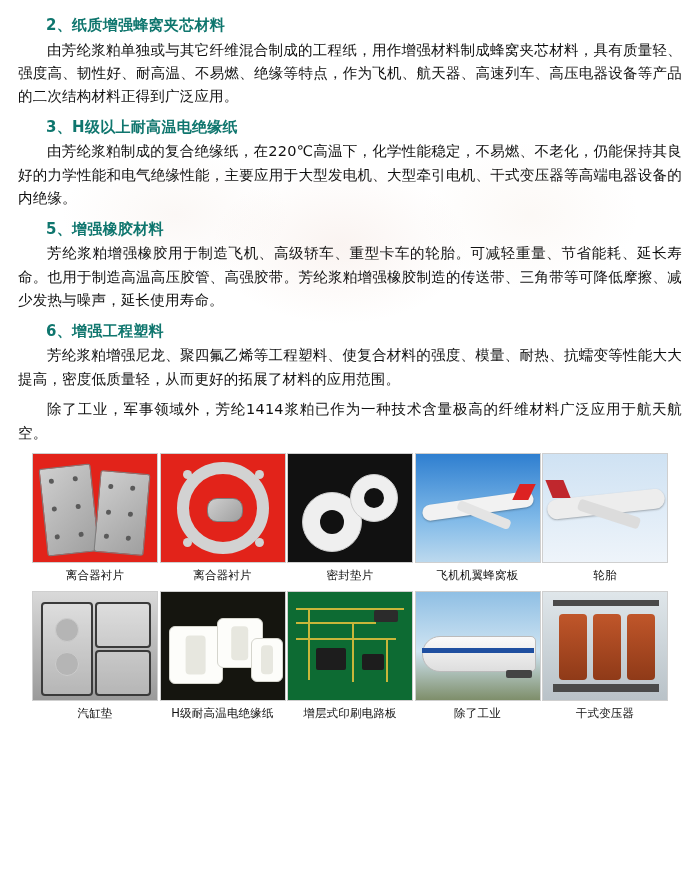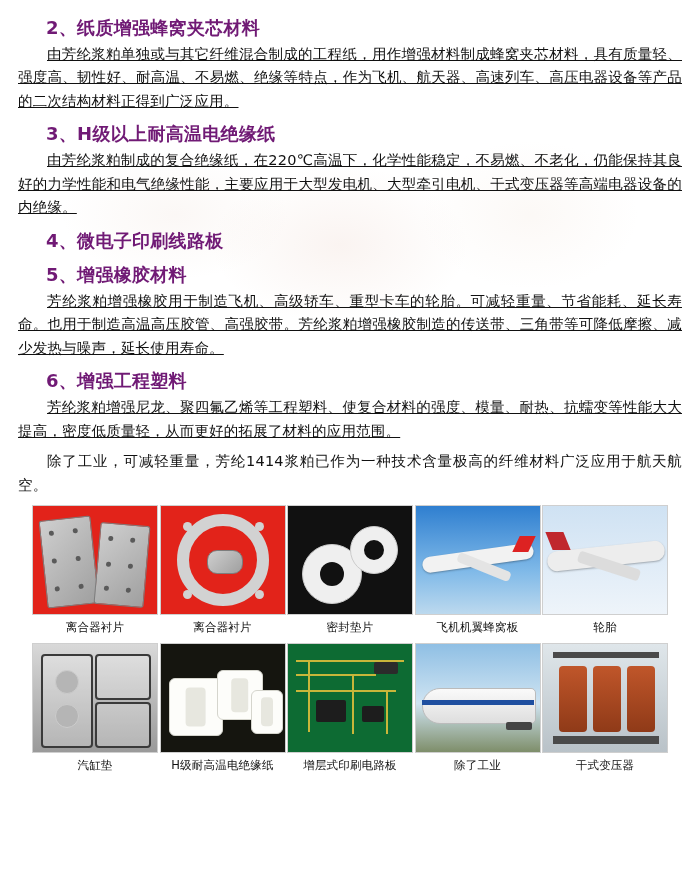--- a/index.html
+++ b/index.html
@@ -36,37 +36,36 @@
   }
 
   .page {
     position: relative;
     z-index: 2;
     padding: 14px 18px 0 18px;
     box-sizing: border-box;
   }
 
   .section-heading {
-    color: #701a75;
-    font-size: 18px;
+    color: #0f766e;
+    font-size: 15px;
     font-weight: bold;
     margin: 0 0 2px 0;
     padding-left: 28px;
     line-height: 1.5;
     letter-spacing: 0.3px;
   }
   .body-text {
     font-size: 14.5px;
     line-height: 1.62;
     text-align: justify;
     margin: 0 0 6px 0;
     text-indent: 2em;
     color: #111111;
     letter-spacing: 0.2px;
-    text-decoration: underline;
   }
   .block { margin-bottom: 7px; }
   .tail-para {
     font-size: 14.5px;
     line-height: 1.62;
     text-align: justify;
     margin: 0 0 4px 0;
     text-indent: 2em;
     color: #111111;
     letter-spacing: 0.2px;
@@ -249,35 +248,34 @@
     <div class="section-heading">2、纸质增强蜂窝夹芯材料</div>
     <p class="body-text">由芳纶浆粕单独或与其它纤维混合制成的工程纸，用作增强材料制成蜂窝夹芯材料，具有质量轻、强度高、韧性好、耐高温、不易燃、绝缘等特点，作为飞机、航天器、高速列车、高压电器设备等产品的二次结构材料正得到广泛应用。</p>
   </div>
 
   <div class="block">
     <div class="section-heading">3、H级以上耐高温电绝缘纸</div>
     <p class="body-text">由芳纶浆粕制成的复合绝缘纸，在220℃高温下，化学性能稳定，不易燃、不老化，仍能保持其良好的力学性能和电气绝缘性能，主要应用于大型发电机、大型牵引电机、干式变压器等高端电器设备的内绝缘。</p>
   </div>
 
   <div class="block">
-    <div class="section-heading">4、微电子印刷线路板</div>
   </div>
 
   <div class="block">
     <div class="section-heading">5、增强橡胶材料</div>
     <p class="body-text">芳纶浆粕增强橡胶用于制造飞机、高级轿车、重型卡车的轮胎。可减轻重量、节省能耗、延长寿命。也用于制造高温高压胶管、高强胶带。芳纶浆粕增强橡胶制造的传送带、三角带等可降低摩擦、减少发热与噪声，延长使用寿命。</p>
   </div>
 
   <div class="block">
     <div class="section-heading">6、增强工程塑料</div>
     <p class="body-text">芳纶浆粕增强尼龙、聚四氟乙烯等工程塑料、使复合材料的强度、模量、耐热、抗蠕变等性能大大提高，密度低质量轻，从而更好的拓展了材料的应用范围。</p>
   </div>
 
 
-  <p class="tail-para">除了工业，可减轻重量，芳纶1414浆粕已作为一种技术含量极高的纤维材料广泛应用于航天航空。</p>
+  <p class="tail-para">除了工业，军事领域外，芳纶1414浆粕已作为一种技术含量极高的纤维材料广泛应用于航天航空。</p>
 
   <div class="gallery">
 
     <div class="gallery-row">
 
       <div class="cell">
         <div class="thumb t-red">
           <div class="plate" style="left:10px;top:12px;width:50px;height:86px;transform:rotate(-6deg);">
             <div class="hole" style="left:8px;top:10px;"></div>
             <div class="hole" style="left:32px;top:10px;"></div>

